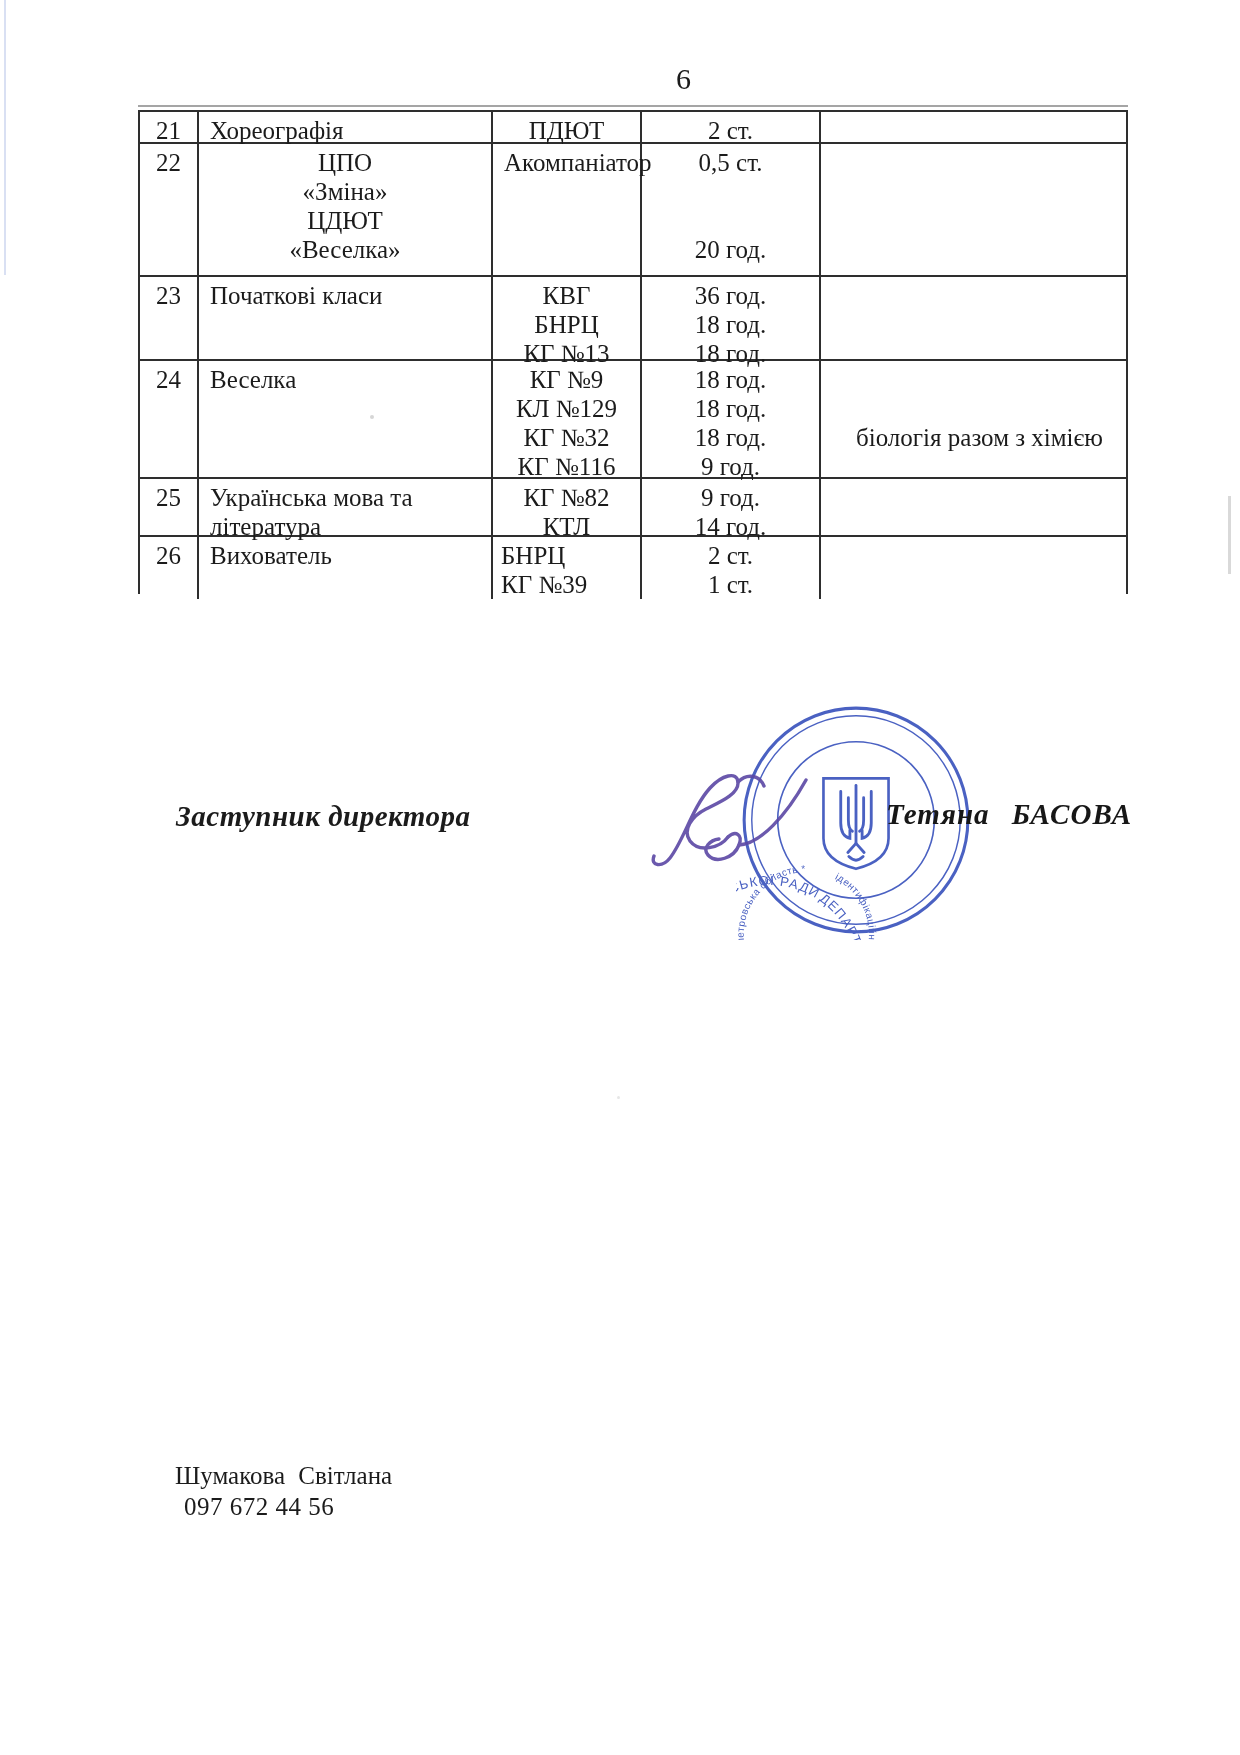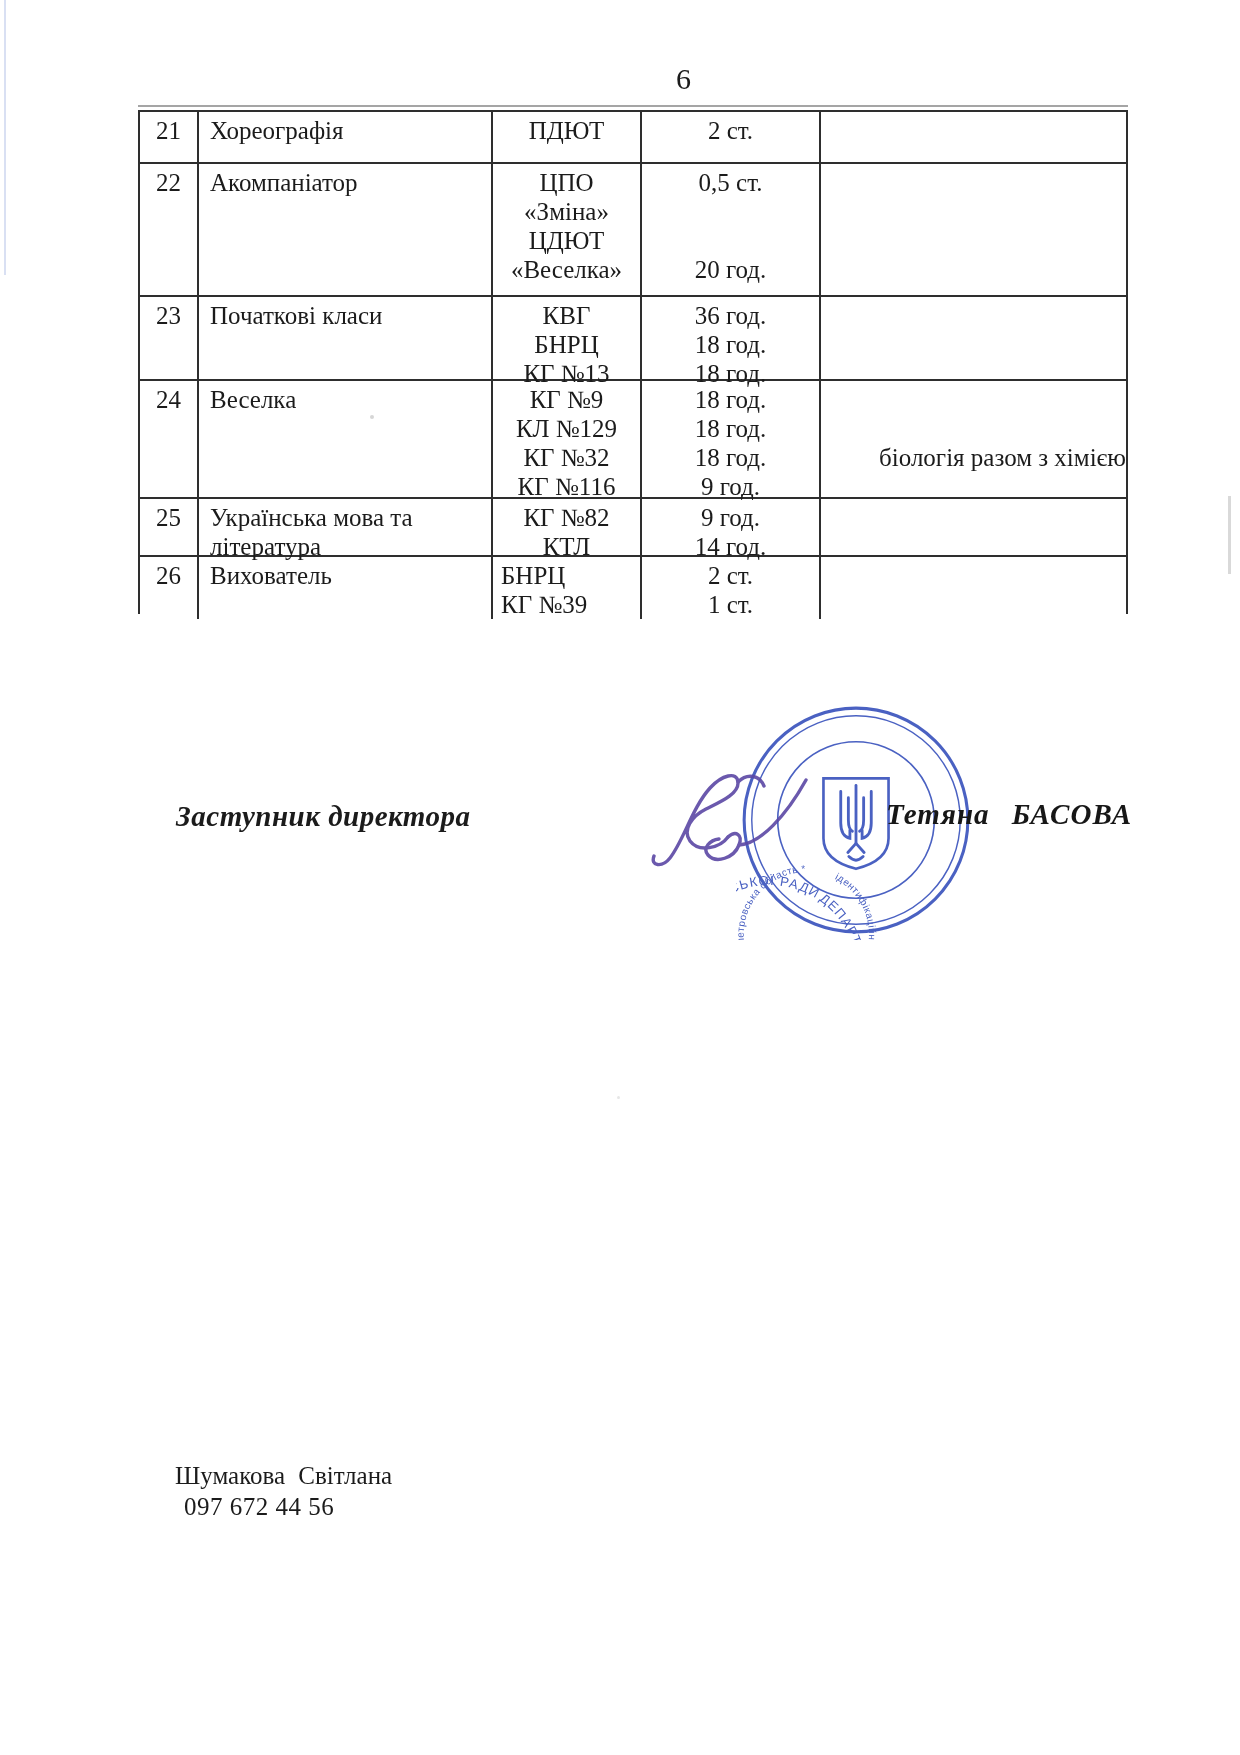--- a/index.html
+++ b/index.html
@@ -16,35 +16,35 @@
   .page-number{position:absolute;left:676px;top:62px;font-size:30px;}
   
   .stafftable{
     position:absolute;left:138px;top:110px;width:990px;box-sizing:border-box;
     border:2px solid #2e2e2e;border-bottom:none;
   }
   .stafftable::before{ 
     content:"";position:absolute;left:-2px;right:-2px;top:-7px;height:2px;background:#8f8f8f;opacity:.8;
   }
   .trow{display:grid;grid-template-columns:59px 294px 149px 179px 1fr;border-bottom:2px solid #2e2e2e;box-sizing:border-box;}
-  .trow:nth-child(1){height:52px;}
+  .trow:nth-child(1){height:32px;}
   .trow:nth-child(2){height:133px;}
   .trow:nth-child(3){height:84px;}
   .trow:nth-child(4){height:118px;}
   .trow:nth-child(5){height:58px;}
   .trow:nth-child(6){height:57px;border-bottom:none;}
   .cell{
     box-sizing:border-box;border-right:2px solid #2e2e2e;
     font-size:25px;line-height:29px;padding-top:4px;white-space:pre-line;overflow:visible;
   }
   .c-num{text-align:center;}
   .c-name{text-align:left;padding-left:11px;padding-right:6px;}
   .c-inst{text-align:center;}
   .c-amount{text-align:center;}
-  .c-note{border-right:none;text-align:right;padding-left:12px;}
+  .c-note{border-right:none;text-align:center;padding-left:12px;}
   .trow.r24 .c-note{padding-top:62px;}
   .trow.r26 .c-inst{text-align:left;padding-left:8px;}
   
   .sig-title{position:absolute;left:176px;top:800px;font-size:29px;font-weight:bold;font-style:italic;letter-spacing:.5px;z-index:5;}
   .principal-name{position:absolute;left:886px;top:798px;font-size:29px;font-weight:bold;font-style:italic;
     letter-spacing:1px;word-spacing:14px;z-index:6;color:#171717;}
   .stamp-wrap{position:absolute;left:736px;top:700px;width:240px;height:240px;z-index:2;opacity:.92;}
   .autograph-wrap{position:absolute;left:640px;top:748px;width:200px;height:130px;z-index:4;opacity:.9;}
   
   .contact{position:absolute;left:175px;top:1460px;font-size:25px;line-height:31px;}
@@ -65,25 +65,25 @@
   <div>
       <div class="trow r21">
         <div class="cell c-num">21</div>
         <div class="cell c-name">Хореографія</div>
         <div class="cell c-inst">ПДЮТ</div>
         <div class="cell c-amount">2 ст.</div>
         <div class="cell c-note"></div>
       </div>
       <div class="trow r22">
         <div class="cell c-num">22</div>
-        <div class="cell c-name">Акомпаніатор</div>
         <div class="cell c-inst">ЦПО
 «Зміна»
 ЦДЮТ
 «Веселка»</div>
+        <div class="cell c-name">Акомпаніатор</div>
         <div class="cell c-amount">0,5 ст.
 
 
 20 год.</div>
         <div class="cell c-note"></div>
       </div>
       <div class="trow r23">
         <div class="cell c-num">23</div>
         <div class="cell c-name">Початкові класи</div>
         <div class="cell c-inst">КВГ

